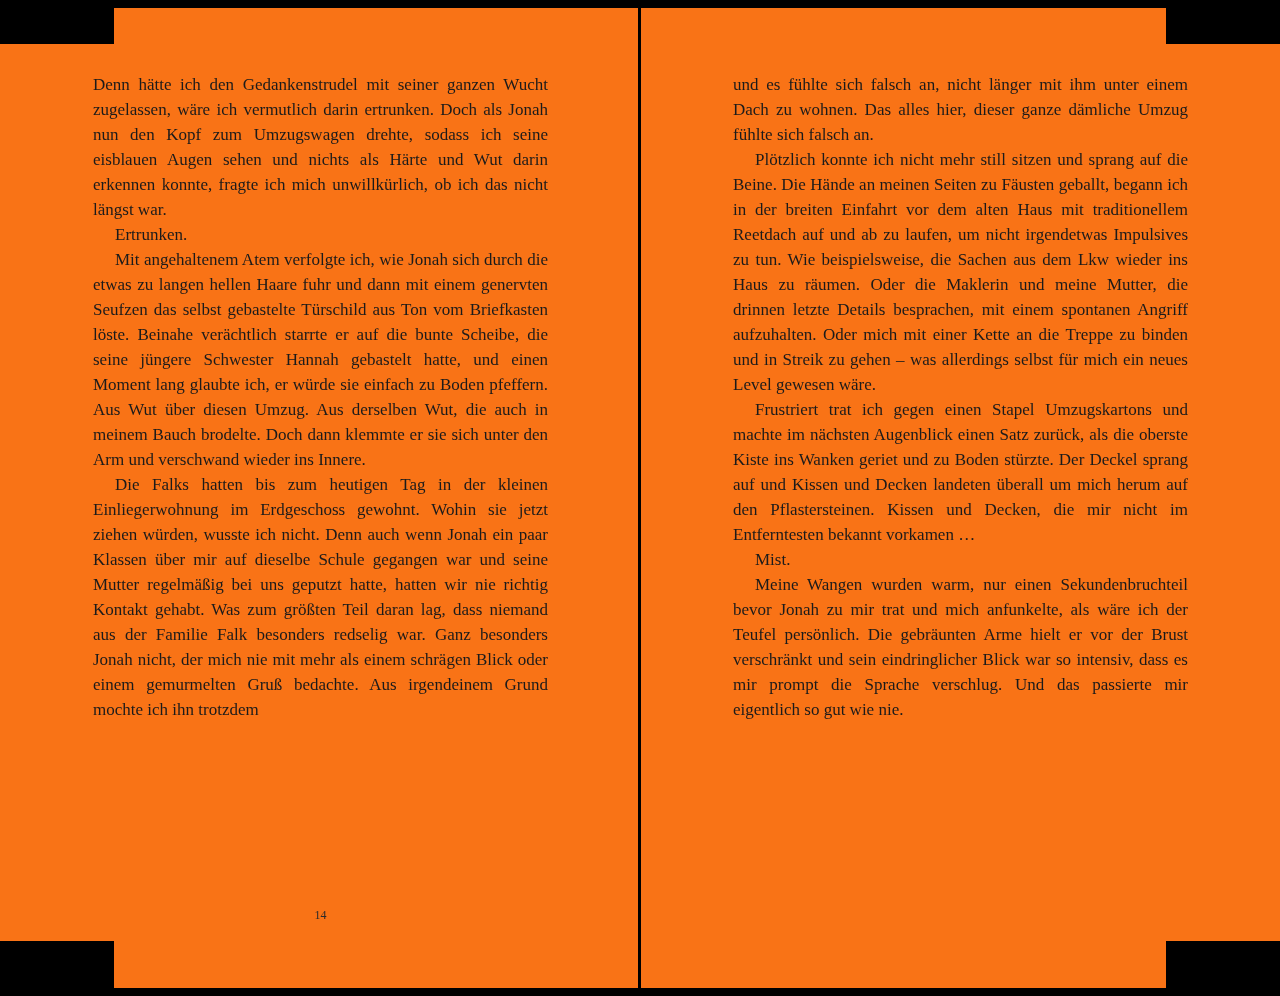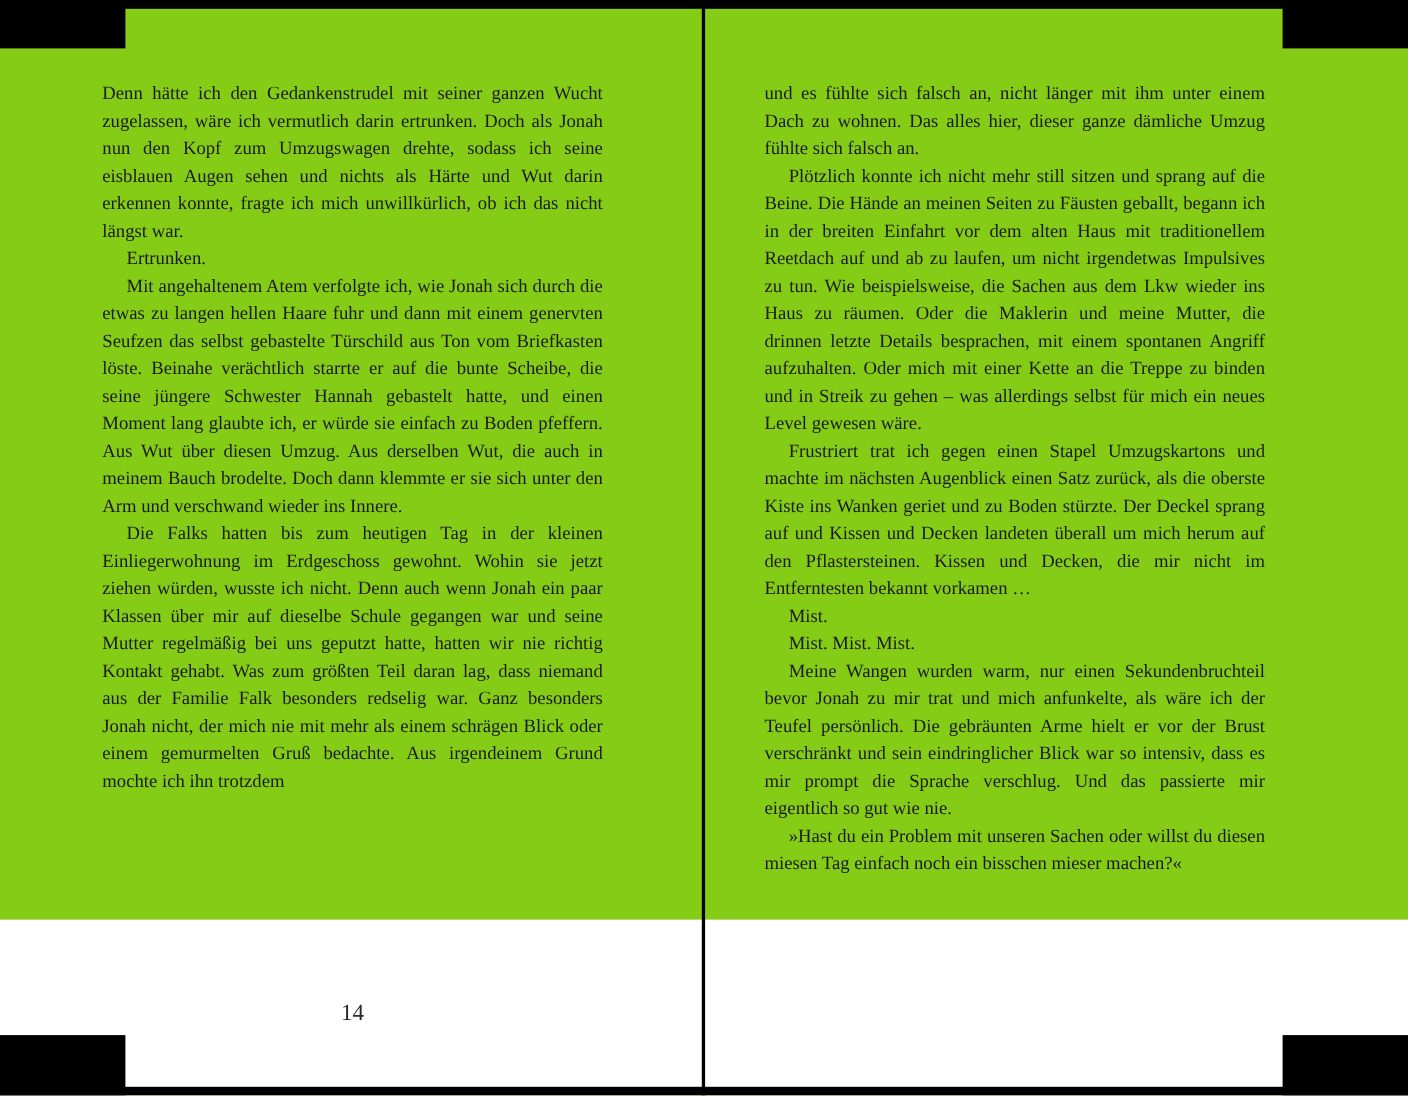--- a/index.html
+++ b/index.html
@@ -4,22 +4,22 @@
 <style>
   * { margin: 0; padding: 0; box-sizing: border-box; }
   html, body {
     width: 1280px; height: 996px;
     background: #ffffff;
     overflow: hidden;
     font-family: "Liberation Serif", "DejaVu Serif", serif;
   }
   .spread {
     position: relative;
-    width: 1280px; height: 836px;
-    background: #84cc16;
+    width: 1280px; height: 996px;
+    background: #f97316;
     color: #1b1b1b;
   }
   
   .edge { position: absolute; background: #000; }
   .edge-top    { left: 0; top: 0; width: 1280px; height: 8px; }
   .edge-bottom { left: 0; top: 988px; width: 1280px; height: 8px; }
   .edge-tl { left: 0; top: 0; width: 114px; height: 44px; }
   .edge-tr { left: 1166px; top: 0; width: 114px; height: 44px; }
   .edge-bl { left: 0; top: 941px; width: 114px; height: 55px; }
   .edge-br { left: 1166px; top: 941px; width: 114px; height: 55px; }
@@ -30,33 +30,33 @@
     top: 72px;
     width: 455px;
     font-size: 17px;
     line-height: 25px;
     text-align: justify;
     hyphens: auto;
     -webkit-hyphens: auto;
     color: #1b1b1b;
   }
   .page-text.left  { left: 93px; }
-  .page-text.right { left: 695px; }
+  .page-text.right { left: 733px; }
 
   .para { margin: 0; text-align: justify; }
   .para.indent { text-indent: 22px; }
   .para.flush  { text-indent: 0; }
   .para.italic { }
 
   .page-number {
     position: absolute;
     top: 908px;
     width: 455px;
     text-align: center;
-    font-size: 21px;
+    font-size: 12px;
     color: #2a2a2a;
   }
   .page-number.left  { left: 93px; }
   .page-number.right { left: 733px; }
 </style>
 </head>
 <body>
 
 <div class="spread">
 
@@ -74,18 +74,16 @@
       <p class="para indent">Mit angehaltenem Atem verfolgte ich, wie Jonah sich durch die etwas zu langen hellen Haare fuhr und dann mit einem genervten Seufzen das selbst gebastelte Türschild aus Ton vom Briefkasten löste. Beinahe verächtlich starrte er auf die bunte Scheibe, die seine jüngere Schwester Hannah gebastelt hatte, und einen Moment lang glaubte ich, er würde sie einfach zu Boden pfeffern. Aus Wut über diesen Umzug. Aus derselben Wut, die auch in meinem Bauch brodelte. Doch dann klemmte er sie sich unter den Arm und verschwand wieder ins Innere.</p>
       <p class="para indent">Die Falks hatten bis zum heutigen Tag in der kleinen Einliegerwohnung im Erdgeschoss gewohnt. Wohin sie jetzt ziehen würden, wusste ich nicht. Denn auch wenn Jonah ein paar Klassen über mir auf dieselbe Schule gegangen war und seine Mutter regelmäßig bei uns geputzt hatte, hatten wir nie richtig Kontakt gehabt. Was zum größten Teil daran lag, dass niemand aus der Familie Falk besonders redselig war. Ganz besonders Jonah nicht, der mich nie mit mehr als einem schrägen Blick oder einem gemurmelten Gruß bedachte. Aus irgendeinem Grund mochte ich ihn trotzdem</p>
     </div>
   <div class="page-number left">14</div>
 
   <div class="page-text right" lang="de">
       <p class="para flush">und es fühlte sich falsch an, nicht länger mit ihm unter einem Dach zu wohnen. Das alles hier, dieser ganze dämliche Umzug fühlte sich falsch an.</p>
       <p class="para indent">Plötzlich konnte ich nicht mehr still sitzen und sprang auf die Beine. Die Hände an meinen Seiten zu Fäusten geballt, begann ich in der breiten Einfahrt vor dem alten Haus mit traditionellem Reetdach auf und ab zu laufen, um nicht irgendetwas Impulsives zu tun. Wie beispielsweise, die Sachen aus dem Lkw wieder ins Haus zu räumen. Oder die Maklerin und meine Mutter, die drinnen letzte Details besprachen, mit einem spontanen Angriff aufzuhalten. Oder mich mit einer Kette an die Treppe zu binden und in Streik zu gehen – was allerdings selbst für mich ein neues Level gewesen wäre.</p>
       <p class="para indent">Frustriert trat ich gegen einen Stapel Umzugskartons und machte im nächsten Augenblick einen Satz zurück, als die oberste Kiste ins Wanken geriet und zu Boden stürzte. Der Deckel sprang auf und Kissen und Decken landeten überall um mich herum auf den Pflastersteinen. Kissen und Decken, die mir nicht im Entferntesten bekannt vorkamen …</p>
       <p class="para indent italic">Mist.</p>
-      <p class="para indent italic">Mist. Mist. Mist.</p>
       <p class="para indent">Meine Wangen wurden warm, nur einen Sekundenbruchteil bevor Jonah zu mir trat und mich anfunkelte, als wäre ich der Teufel persönlich. Die gebräunten Arme hielt er vor der Brust verschränkt und sein eindringlicher Blick war so intensiv, dass es mir prompt die Sprache verschlug. Und das passierte mir eigentlich so gut wie nie.</p>
-      <p class="para indent">»Hast du ein Problem mit unseren Sachen oder willst du diesen miesen Tag einfach noch ein bisschen mieser machen?«</p>
     </div>
 
 </div>
 
 </body></html>

